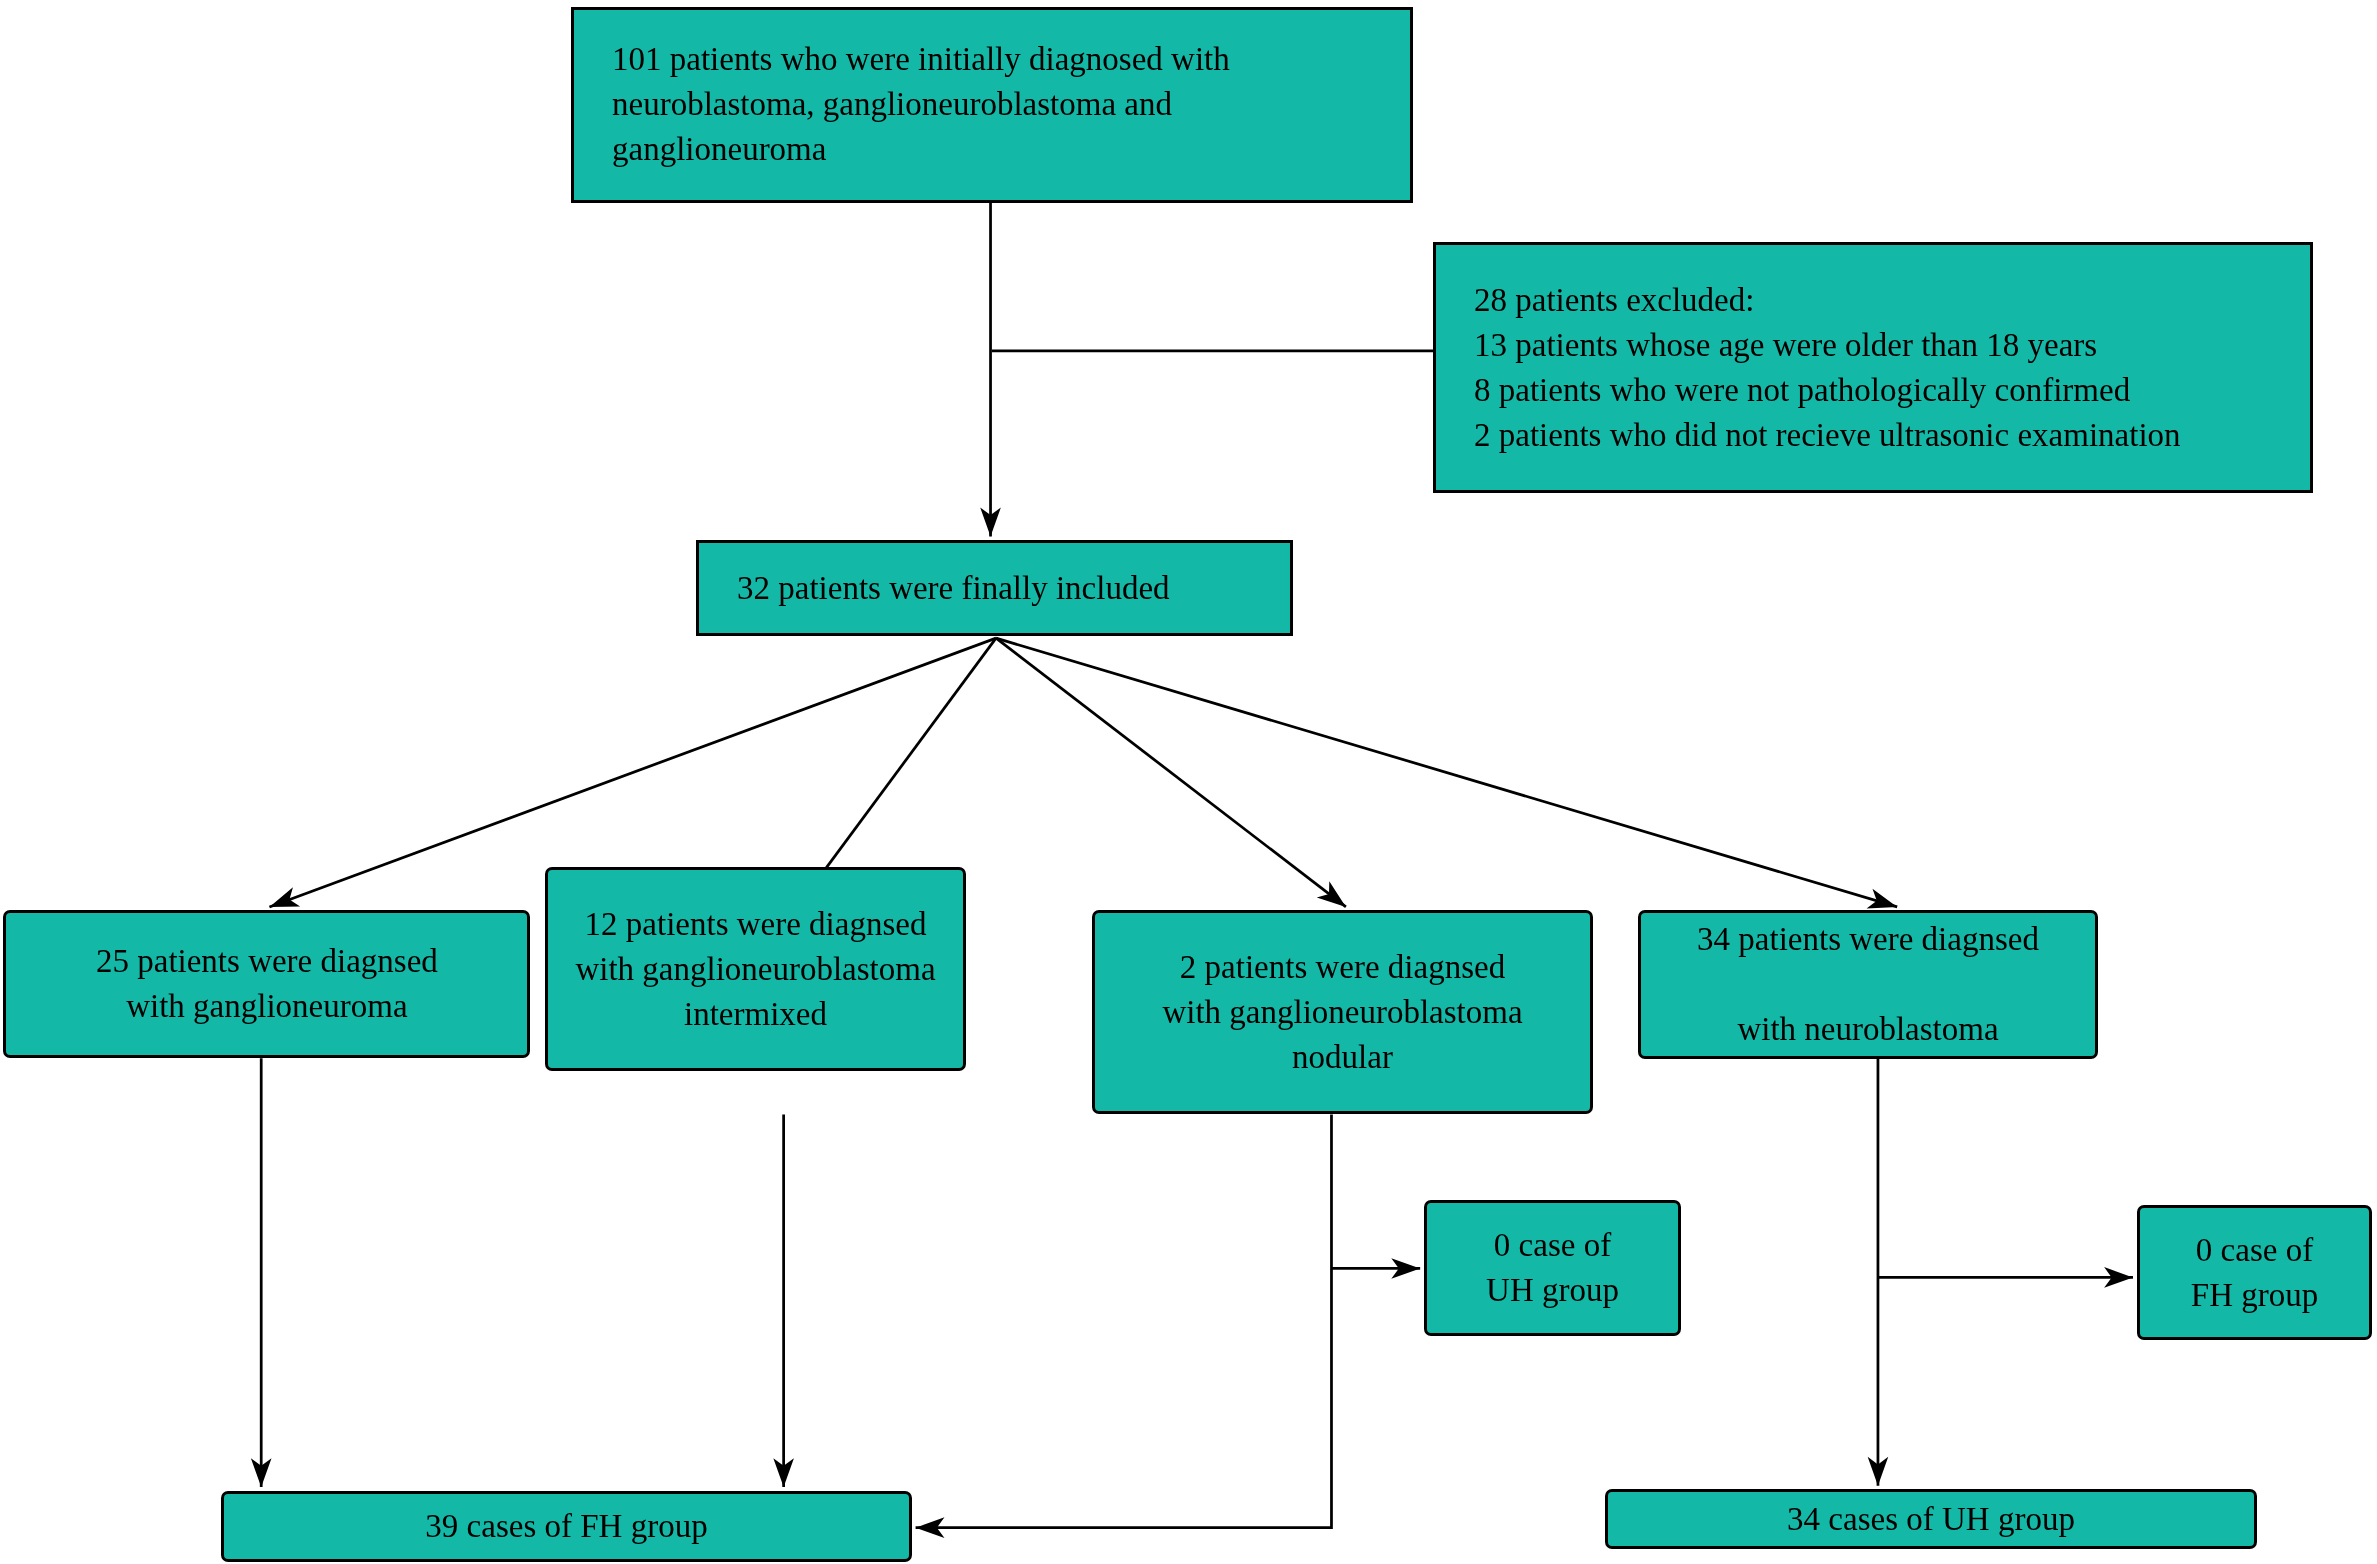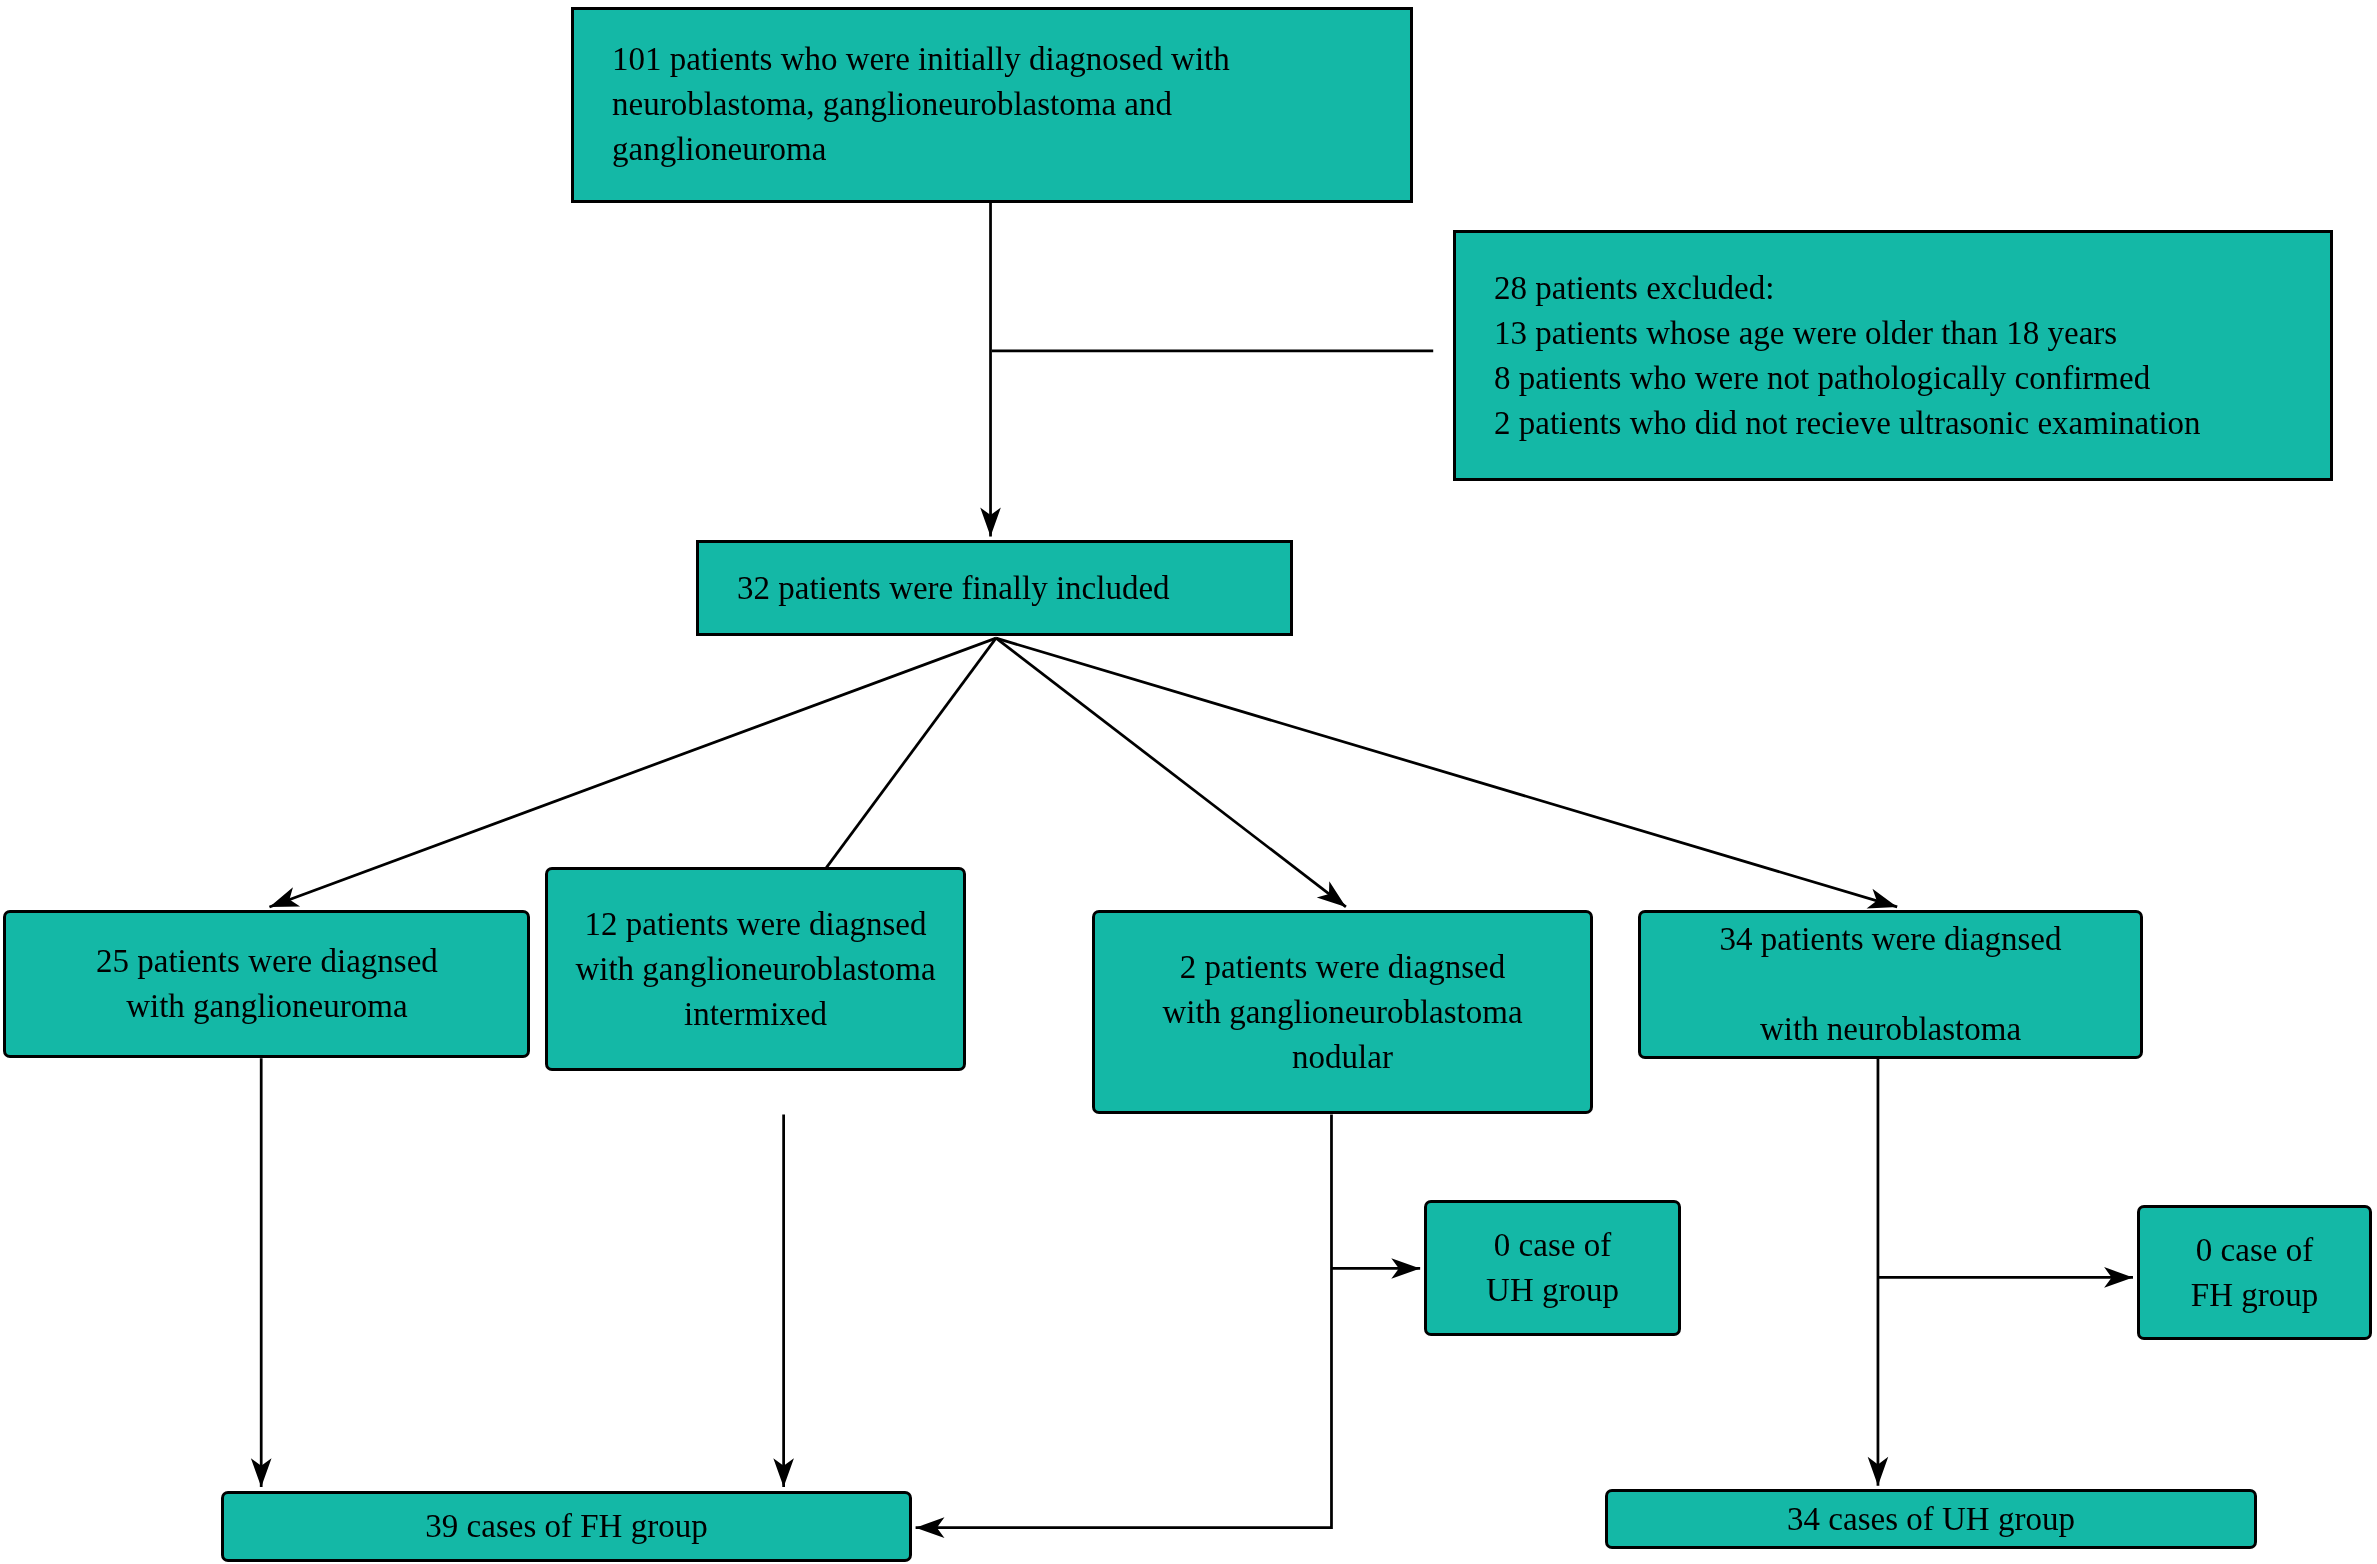--- a/index.html
+++ b/index.html
@@ -32,26 +32,26 @@
     justify-content: center;
     font-size: 33px;
     line-height: 45px;
   }
   .box.left   { align-items: flex-start; text-align: left;  padding: 6.9px 20.6px 6.9px 38px; }
   .box.center { align-items: center;     text-align: center; padding: 4.1px 8.3px; border-radius: 7px; }
   .ln { white-space: nowrap; }
 
   
   #box-initial   { left: 571px;  top: 6.9px;   width: 842px; height: 196px; }
-  #box-excluded  { left: 1433px; top: 230px;  width: 880px; height: 251px; margin-left: 20px; }
+  #box-excluded  { left: 1433px; top: 242px;  width: 880px; height: 251px; }
   #box-included  { left: 696px; top: 540px;  width: 597px;  height: 96px; }
   #box-gn        { left: 3.4px;    top: 910px; width: 527px;  height: 148px; }
   #box-gnbi      { left: 545px;  top: 867px; width: 421px;  height: 204px; }
   #box-gnbn      { left: 1092px; top: 910px; width: 501px;  height: 204px; }
-  #box-nb        { left: 1638px; top: 910px; width: 505px;  height: 149px; gap: 45px; }
+  #box-nb        { left: 1638px; top: 910px; width: 460px;  height: 149px; gap: 45px; }
   #box-uh0       { left: 1424px; top: 1200px; width: 257px;  height: 136px; }
   #box-fh0       { left: 2137px; top: 1205px; width: 235px;  height: 135px; }
   #box-fh        { left: 221px;  top: 1491px; width: 691px; height: 71px; }
   #box-uh        { left: 1605px; top: 1489px; width: 652px;  height: 60px; }
 </style>
 </head>
 <body>
 
 <div id="canvas">
 

